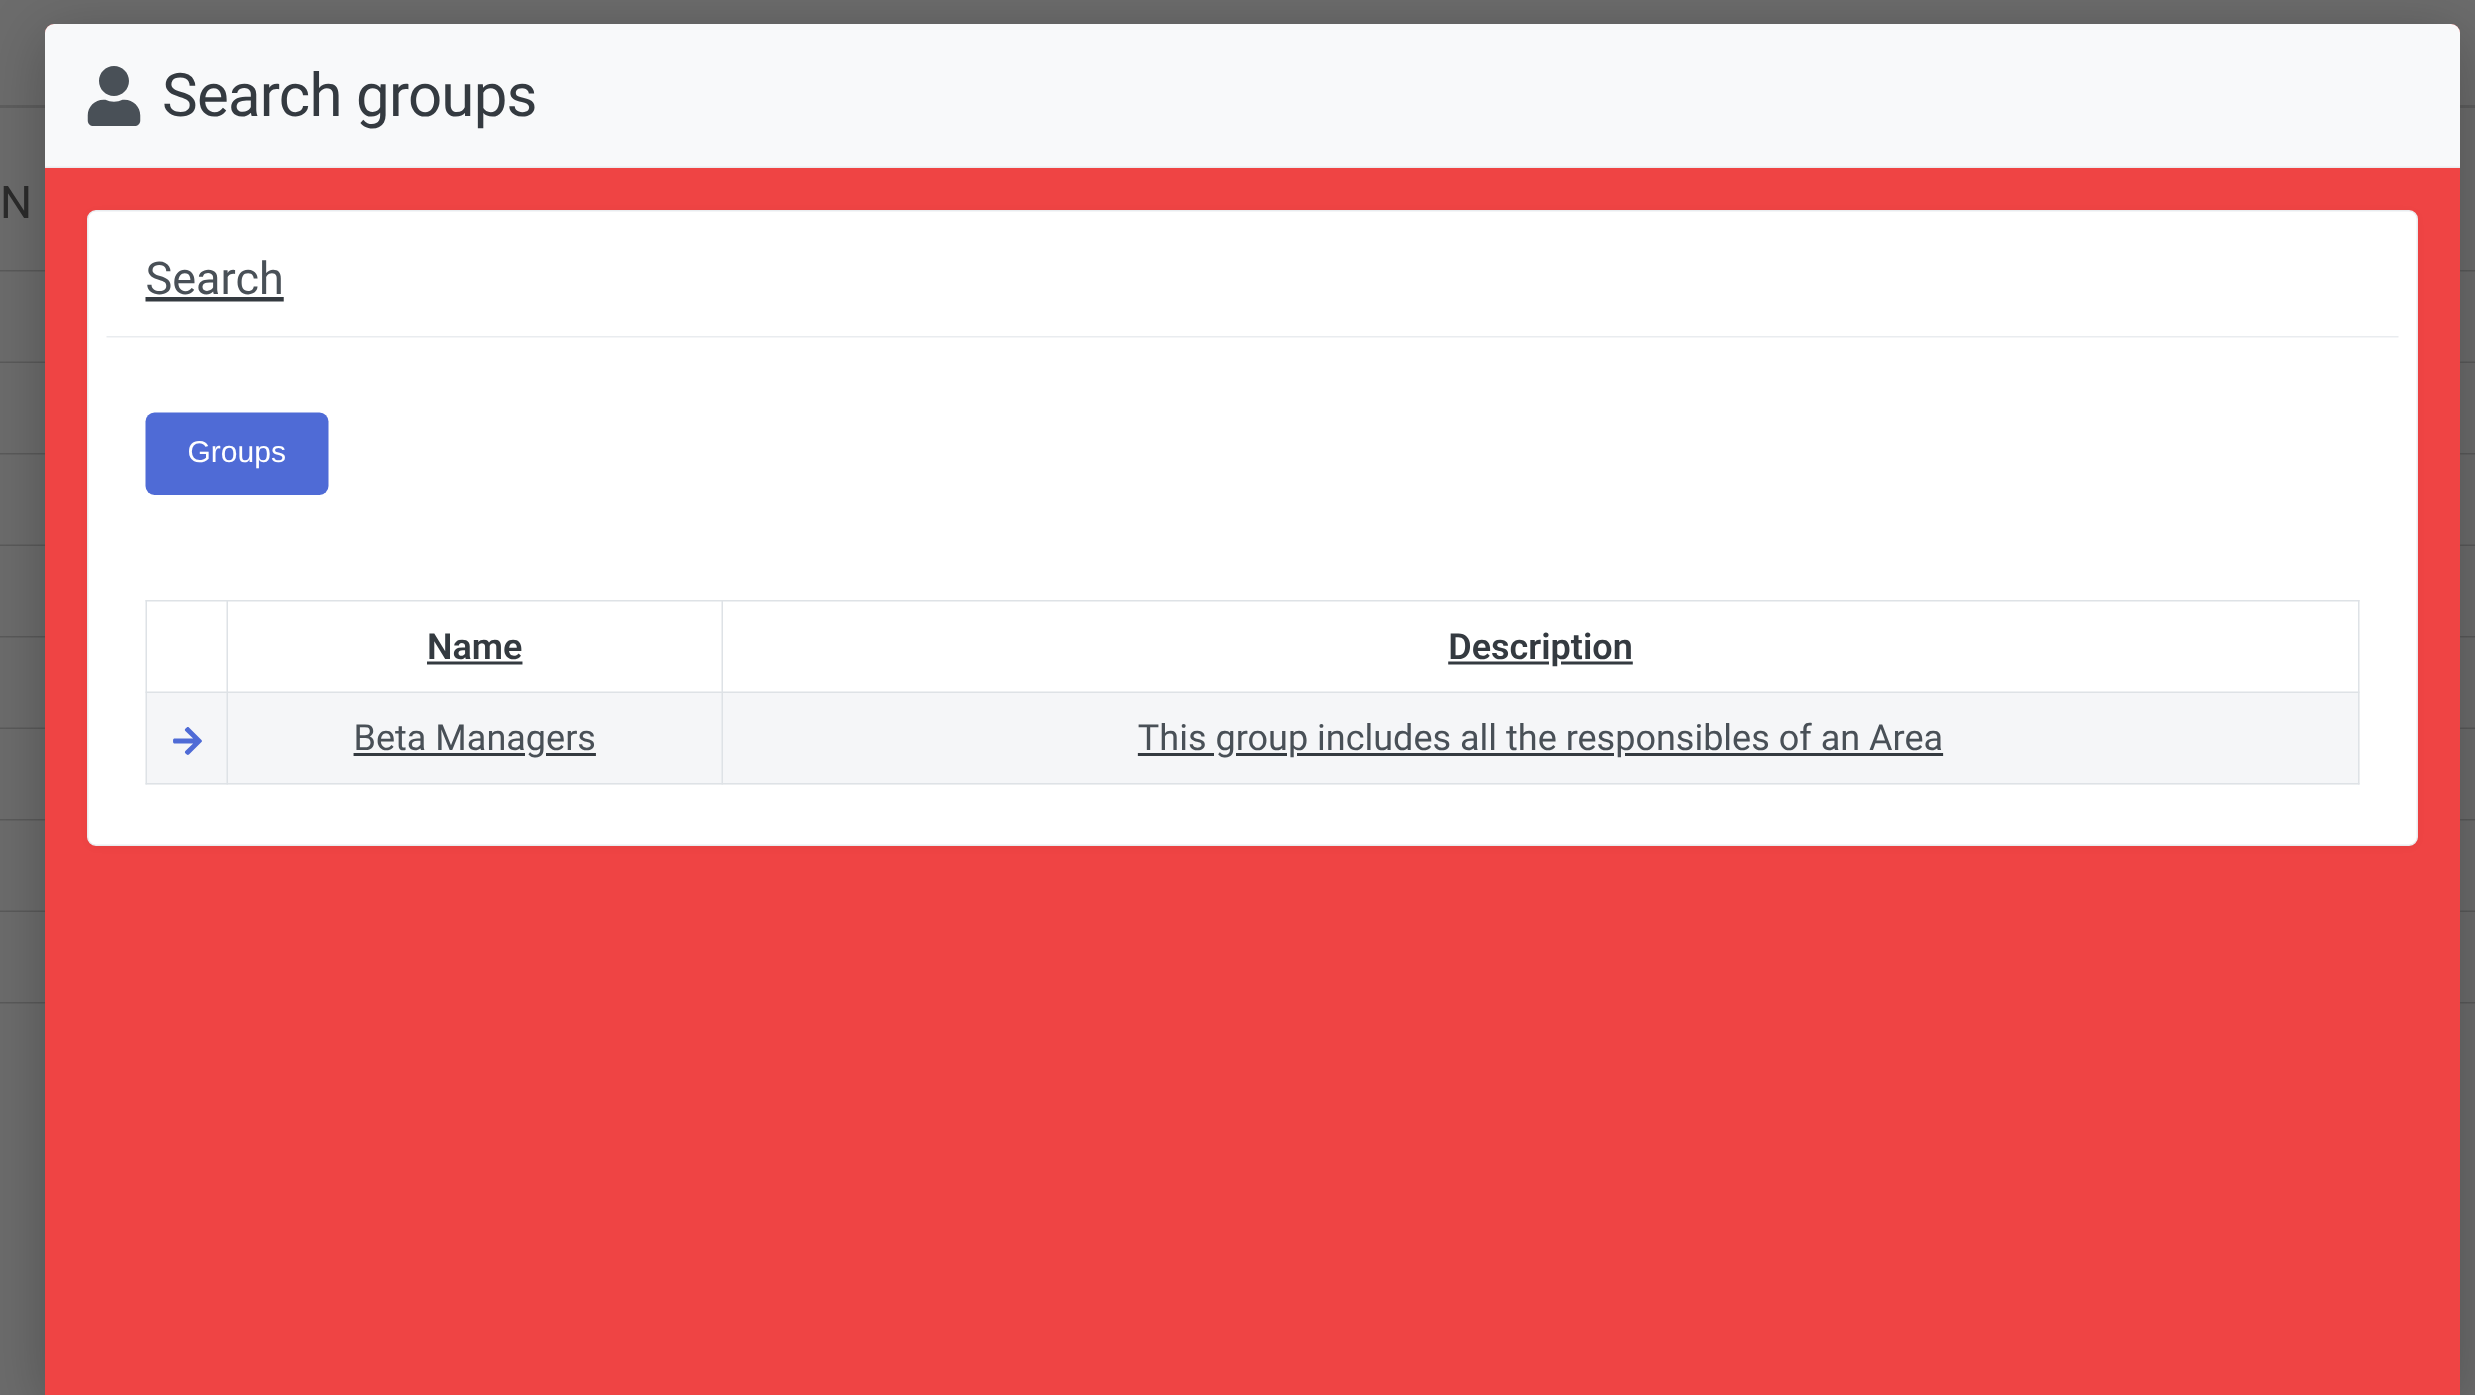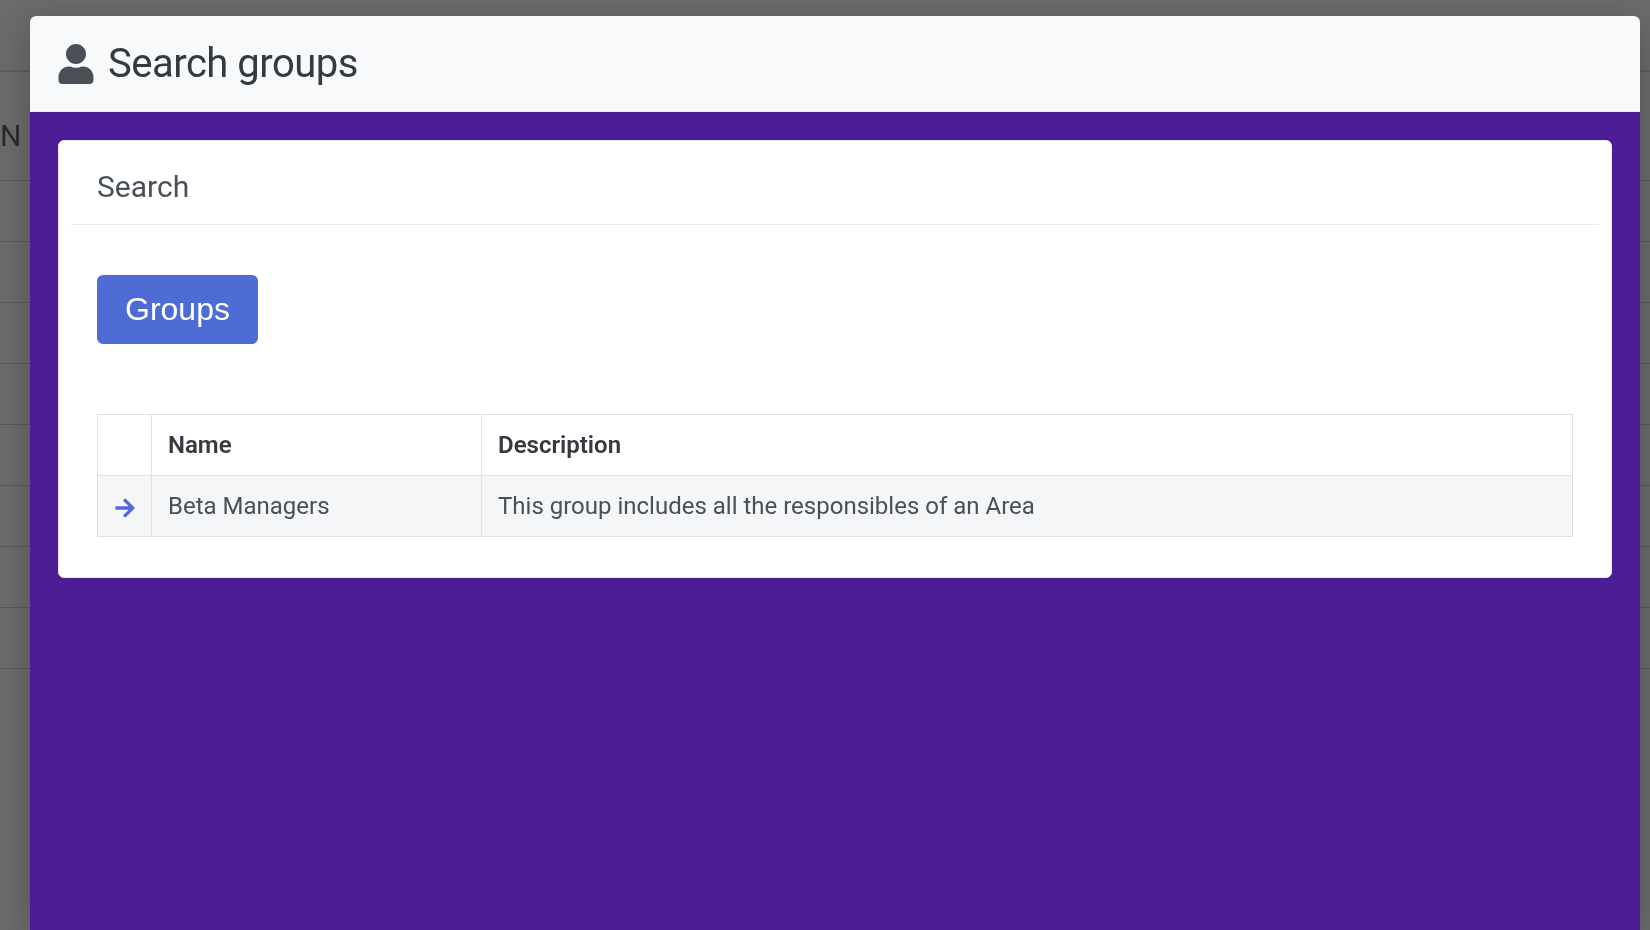--- a/index.html
+++ b/index.html
@@ -43,21 +43,21 @@
     background: #5a5a5a;
     margin-bottom: 60px;
   }
 
   .modal {
     position: absolute;
     top: 16px;
     left: 30px;
     right: 10px;
     bottom: 0;
-    background: #4c1d95;
+    background: #ef4444;
     border-radius: 6px 6px 0 0;
     box-shadow: 0 8px 40px rgba(0,0,0,0.25);
     display: flex;
     flex-direction: column;
     overflow: hidden;
   }
 
   .modal-header {
     background: #f8f9fa;
     border-bottom: 1px solid #e9ecef;
@@ -76,20 +76,21 @@
     font-size: 40px;
     font-weight: 400;
     color: #343a40;
     letter-spacing: -0.5px;
   }
 
   .modal-body {
     flex: 1;
     overflow-y: scroll;
     padding: 28px;
+    text-decoration: underline;
   }
 
   .card {
     background: #fff;
     border: 1px solid #e9ecef;
     border-radius: 6px;
     box-shadow: 0 1px 6px rgba(0,0,0,0.04);
     padding: 0 0 40px 0;
   }
   .card-title {
@@ -104,21 +105,21 @@
     margin: 0 12px 0 12px;
   }
 
   .tabs {
     padding: 50px 38px 0 38px;
   }
   .tab {
     display: inline-block;
     background: #4f6bd6;
     color: #fff;
-    font-size: 32px;
+    font-size: 20px;
     font-weight: 400;
     padding: 16px 28px;
     border-radius: 6px;
     cursor: pointer;
     border: none;
   }
 
   .table-wrap {
     padding: 70px 38px 0 38px;
   }
@@ -128,21 +129,21 @@
     border: 1px solid #dee2e6;
     table-layout: fixed;
   }
   col.arrow-col { width: 54px; }
   col.name-col  { width: 330px; }
   col.desc-col  { width: auto; }
 
   th, td {
     border: 1px solid #dee2e6;
     padding: 16px 16px;
-    text-align: left;
+    text-align: center;
     vertical-align: middle;
     font-size: 24px;
     color: #495057;
   }
   th {
     font-weight: 600;
     color: #343a40;
     background: #fff;
   }
   tbody tr:nth-child(odd) td { background: #f5f6f8; }

